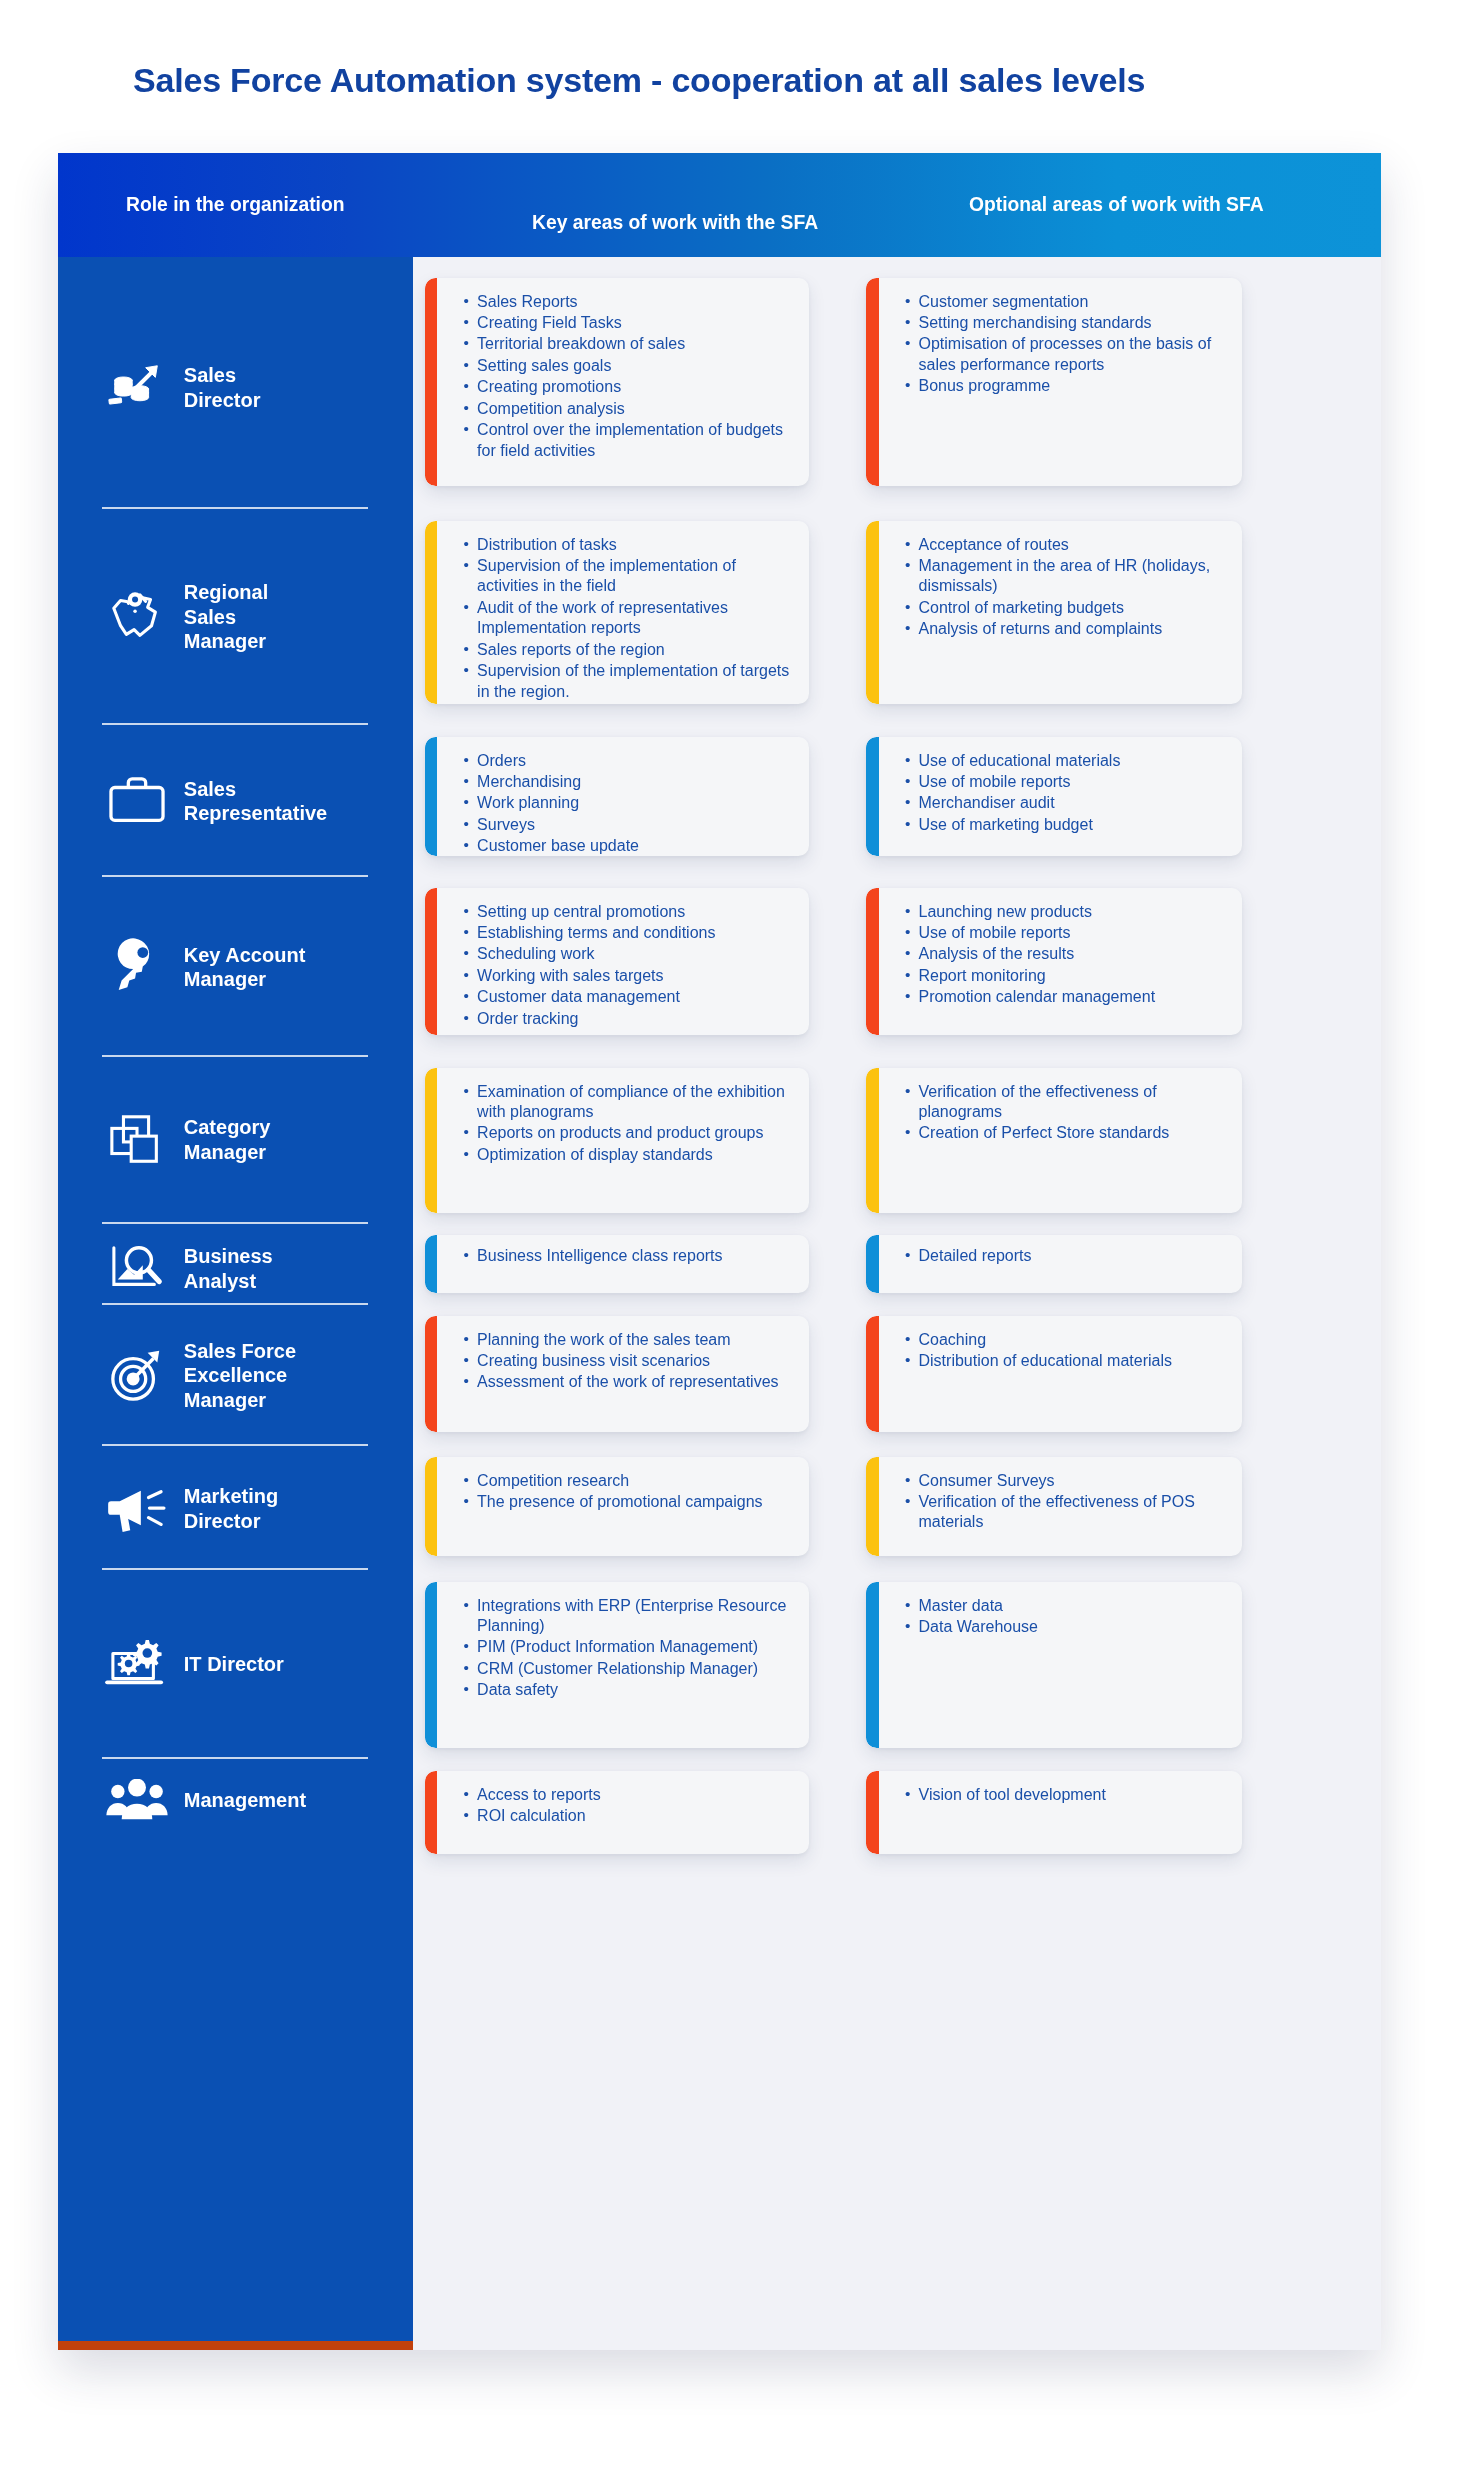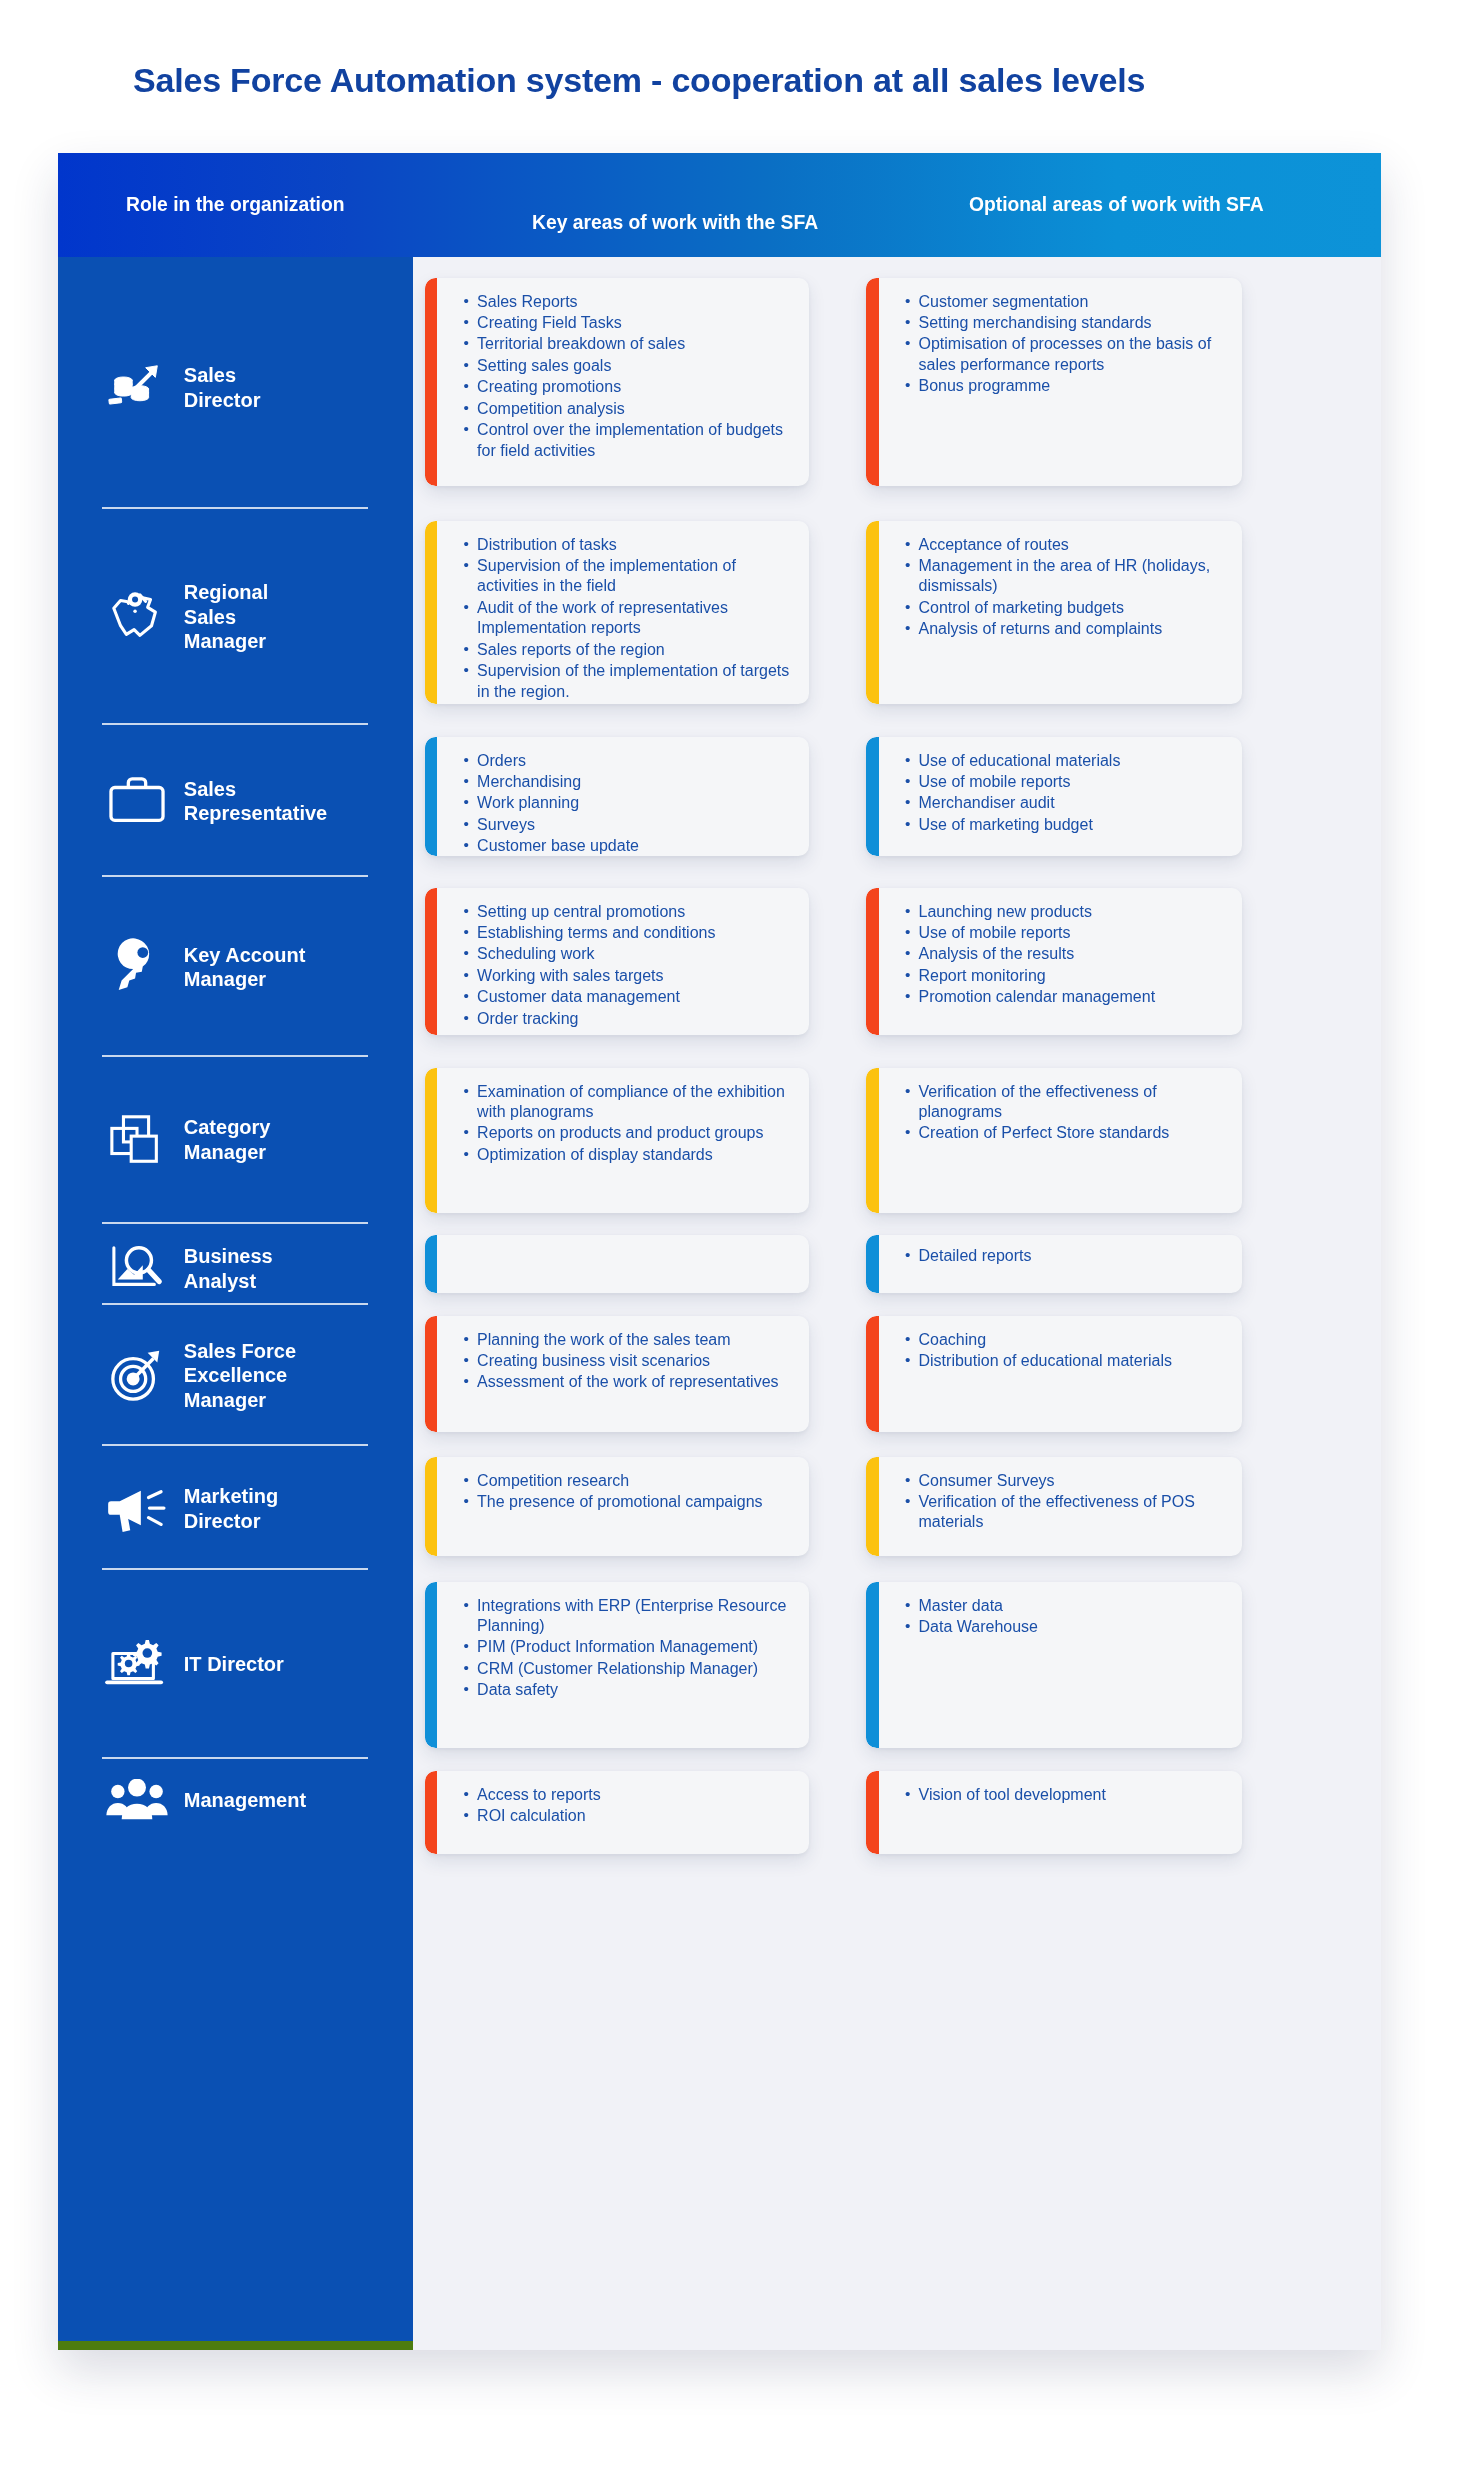--- a/index.html
+++ b/index.html
@@ -30,21 +30,21 @@
     white-space:nowrap;
   }
 
   
   .board{
     position:absolute;
     left:58px;
     top:153px;
     width:1323px;
     height:2197px;
-    background:#4d7c0f;
+    background:#c2410c;
     box-shadow:0 21px 44px rgba(28,38,80,.16);
     overflow:hidden;
   }
 
   
   .header{
     position:absolute;
     left:0; top:0;
     width:1323px;
     height:104px;
@@ -452,20 +452,25 @@
               <ul>
                 <li>Verification of the effectiveness of planograms</li>
                 <li>Creation of Perfect Store standards</li>
               </ul>
             </div>
           </div>
         </div>
         <div class="cardrow" style="top: 978px;">
           <div class="card key compact" style="height: 58px;">
             <div class="bar" style="background: rgb(15, 143, 216);"></div>
+            <div class="inner">
+              <ul>
+                <li>Business Intelligence class reports</li>
+              </ul>
+            </div>
           </div>
           <div class="card opt compact" style="height: 58px;">
             <div class="bar" style="background: rgb(15, 143, 216);"></div>
             <div class="inner">
               <ul>
                 <li>Detailed reports</li>
               </ul>
             </div>
           </div>
         </div>

